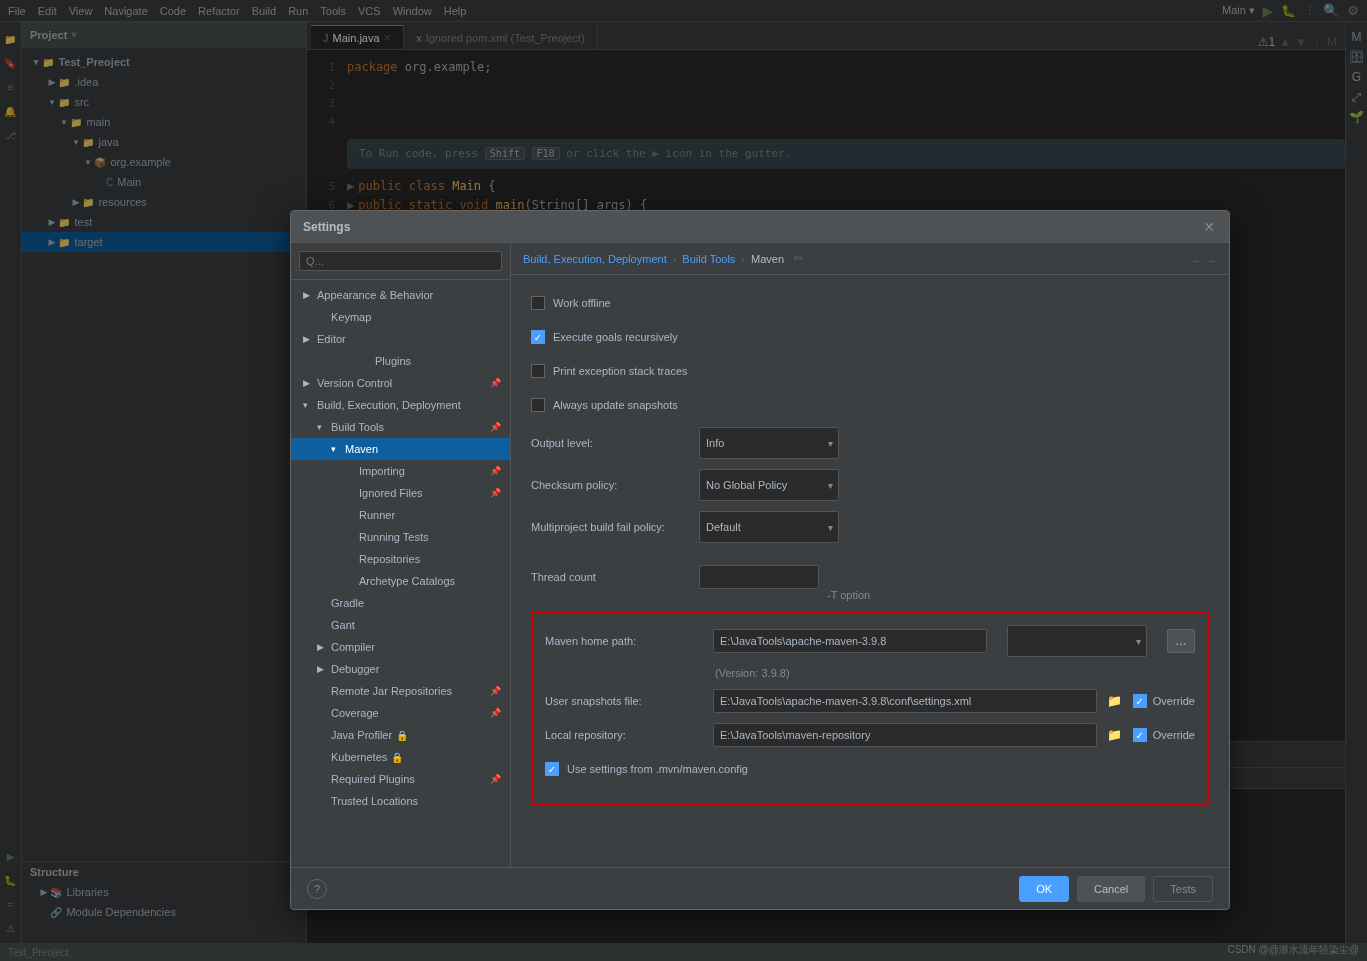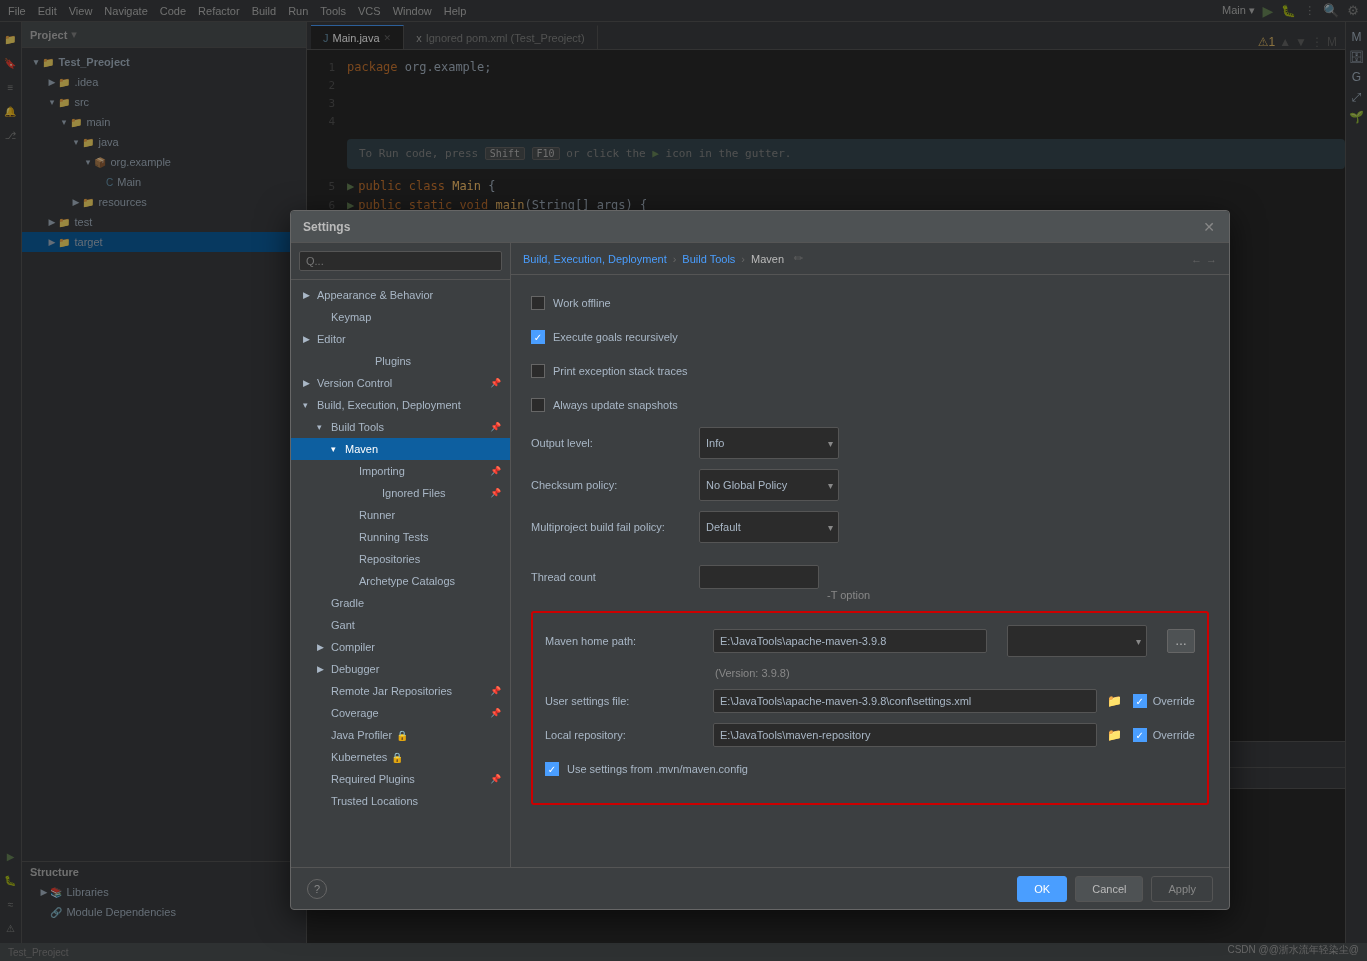--- a/index.html
+++ b/index.html
@@ -872,21 +872,21 @@
             <span class="s-arrow">▾</span>
             <span>Maven</span>
           </div>
 
           <div class="stree-item" style="padding-left:54px;">
             <span class="s-arrow"> </span>
             <span>Importing</span>
             <span class="s-pin">📌</span>
           </div>
 
-          <div class="stree-item" style="padding-left:54px;margin-left:23px;">
+          <div class="stree-item" style="padding-left:54px;">
             <span class="s-arrow"> </span>
             <span>Ignored Files</span>
             <span class="s-pin">📌</span>
           </div>
 
           <div class="stree-item" style="padding-left:54px;">
             <span class="s-arrow"> </span>
             <span>Runner</span>
           </div>
 
@@ -1051,21 +1051,21 @@
                     <option></option>
                   </select>
                 </div>
                 <button class="path-btn">…</button>
               </div>
             </div>
 
             <span class="version-label">(Version: 3.9.8)</span>
 
             <div class="form-field-row">
-              <span class="field-label">User settings file:</span>
+              <span class="field-label">User snapshots file:</span>
               <input type="text" class="path-input" value="E:\JavaTools\apache-maven-3.9.8\conf\settings.xml" style="">
               <button class="folder-btn">📁</button>
               <div class="override-row">
                 <div class="override-checkbox"></div>
                 <span class="override-label">Override</span>
               </div>
             </div>
 
             <div class="form-field-row">
               <span class="field-label">Local repository:</span>
@@ -1083,21 +1083,21 @@
             </div>
           </div>
         </div>
       </div>
     </div>
 
     <div class="dialog-footer" style="position:relative;">
       <div class="dialog-help">?</div>
       <button class="btn btn-primary">OK</button>
       <button class="btn btn-secondary">Cancel</button>
-      <button class="btn btn-ghost">Apply</button>
+      <button class="btn btn-ghost">Tests</button>
     </div>
   </div>
 </div>
 
 <div class="status-bar">
   <span>Test_Preoject</span>
 </div>
 
 <div class="watermark">CSDN @@浙水流年轻染尘@</div>
 

